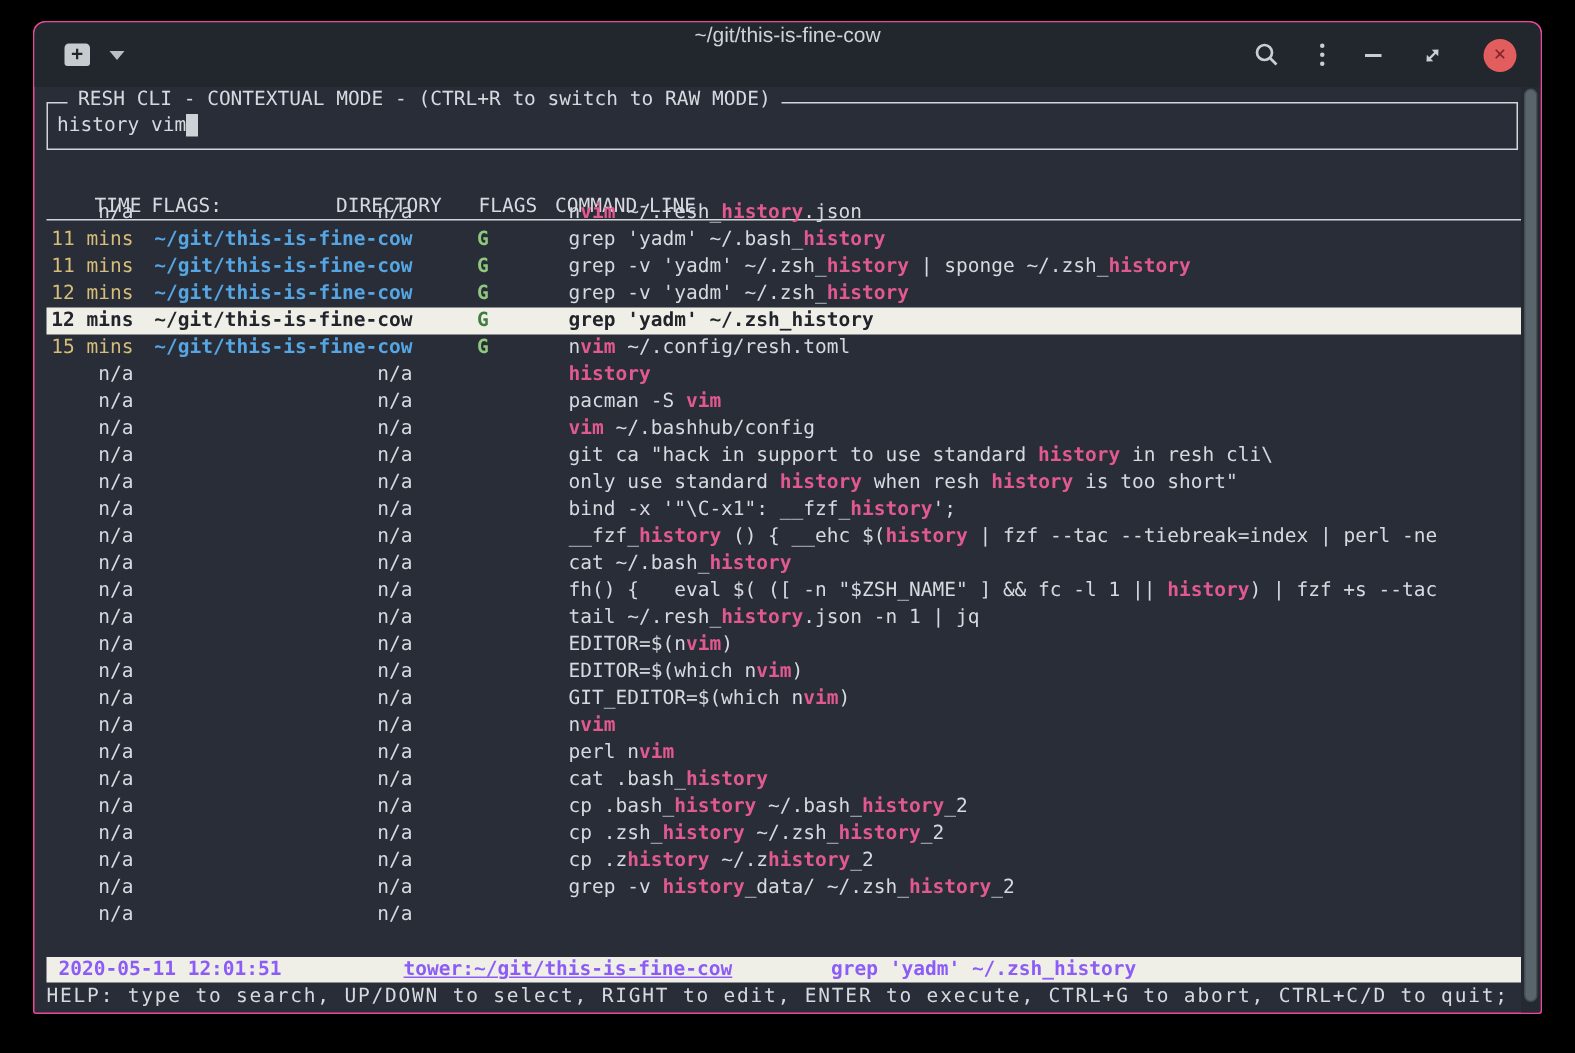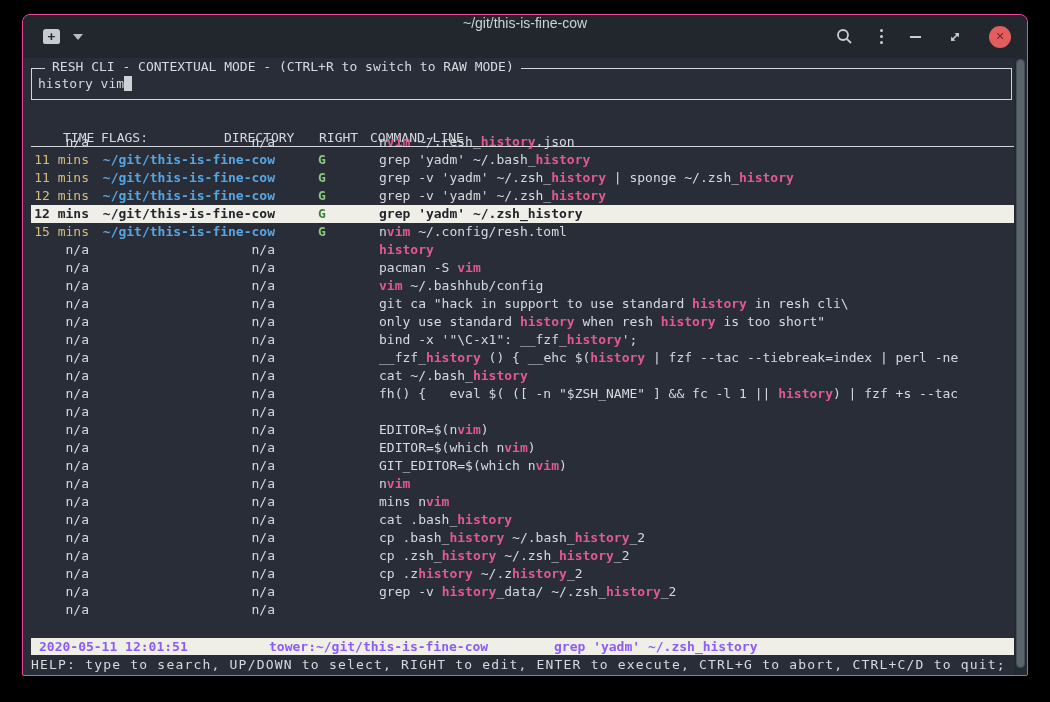--- a/index.html
+++ b/index.html
@@ -56,21 +56,21 @@
   .c-cmd{position:absolute;left:324px;top:0;right:0;overflow:hidden;margin-left:24px;}
   .hl{color:var(--pink);font-weight:bold;}
   .row.selected{background:var(--selected_bg);}
   .row.selected .c-time,.row.selected .c-dir,.row.selected .c-cmd{
     color:var(--selected_text);font-weight:bold;}
   .row.selected .c-flags{color:#3e7d3e;}
   .row.selected .hl{color:var(--selected_text);}
   .statusbar{position:absolute;left:8px;top:580px;width:983px;height:17px;line-height:17px;
              background:var(--statusbar_bg);color:#8b5cf6;font-weight:bold;white-space:pre;}
   .statusbar span{position:absolute;top:0;}
-  .sb-time{left:8px;} .sb-host{left:238px;} .sb-cmd{left:523px;}
+  .sb-time{left:8px;} .sb-host{left:238px;text-decoration:underline;} .sb-cmd{left:523px;}
   .helpbar{position:absolute;left:8px;top:598px;height:18px;line-height:18px;
            letter-spacing:1.2px;white-space:pre;}
   .scrollbar{position:absolute;right:0;top:0;width:13px;bottom:0;background:#242932;
              border-radius:0 0 2px 0;}
   .thumb{position:absolute;right:2px;top:1px;width:9px;height:609px;background:#5a646b;
          border:1px solid #454e55;border-radius:5px;cursor:pointer;}
 </style>
 </head>
 <body>
 
@@ -116,46 +116,46 @@
 
     <div class="searchbox">
       <span class="legend">RESH CLI - CONTEXTUAL MODE - (CTRL+R to switch to RAW MODE)</span>
       <span class="query"><span>history vim</span><span class="cursor"></span></span>
     </div>
 
     <div class="thead">
       <span class="h h-time">TIME</span>
       <span class="h h-host">FLAGS:</span>
       <span class="h h-dir">DIRECTORY</span>
-      <span class="h h-flags">RIGHT</span>
+      <span class="h h-flags">FLAGS</span>
       <span class="h h-cmd">COMMAND-LINE</span>
     </div>
 
     <div class="rows">
         <div class="row"><span class="c-time">n/a</span><span class="c-dir">n/a</span><span class="c-flags"></span><span class="c-cmd"><span>n</span><span class="hl">vim</span><span> ~/.resh_</span><span class="hl">history</span><span>.json</span></span></div>
         <div class="row"><span class="c-time mins">11 mins</span><span class="c-dir path">~/git/this-is-fine-cow</span><span class="c-flags">G</span><span class="c-cmd"><span>grep 'yadm' ~/.bash_</span><span class="hl">history</span></span></div>
         <div class="row"><span class="c-time mins">11 mins</span><span class="c-dir path">~/git/this-is-fine-cow</span><span class="c-flags">G</span><span class="c-cmd"><span>grep -v 'yadm' ~/.zsh_</span><span class="hl">history</span><span> | sponge ~/.zsh_</span><span class="hl">history</span></span></div>
         <div class="row"><span class="c-time mins">12 mins</span><span class="c-dir path">~/git/this-is-fine-cow</span><span class="c-flags">G</span><span class="c-cmd"><span>grep -v 'yadm' ~/.zsh_</span><span class="hl">history</span></span></div>
         <div class="row selected"><span class="c-time mins">12 mins</span><span class="c-dir path">~/git/this-is-fine-cow</span><span class="c-flags">G</span><span class="c-cmd"><span>grep 'yadm' ~/.zsh_</span><span class="hl">history</span></span></div>
         <div class="row"><span class="c-time mins">15 mins</span><span class="c-dir path">~/git/this-is-fine-cow</span><span class="c-flags">G</span><span class="c-cmd"><span>n</span><span class="hl">vim</span><span> ~/.config/resh.toml</span></span></div>
         <div class="row"><span class="c-time">n/a</span><span class="c-dir">n/a</span><span class="c-flags"></span><span class="c-cmd"><span class="hl">history</span></span></div>
         <div class="row"><span class="c-time">n/a</span><span class="c-dir">n/a</span><span class="c-flags"></span><span class="c-cmd"><span>pacman -S </span><span class="hl">vim</span></span></div>
         <div class="row"><span class="c-time">n/a</span><span class="c-dir">n/a</span><span class="c-flags"></span><span class="c-cmd"><span class="hl">vim</span><span> ~/.bashhub/config</span></span></div>
         <div class="row"><span class="c-time">n/a</span><span class="c-dir">n/a</span><span class="c-flags"></span><span class="c-cmd"><span>git ca "hack in support to use standard </span><span class="hl">history</span><span> in resh cli\</span></span></div>
         <div class="row"><span class="c-time">n/a</span><span class="c-dir">n/a</span><span class="c-flags"></span><span class="c-cmd"><span>only use standard </span><span class="hl">history</span><span> when resh </span><span class="hl">history</span><span> is too short"</span></span></div>
         <div class="row"><span class="c-time">n/a</span><span class="c-dir">n/a</span><span class="c-flags"></span><span class="c-cmd"><span>bind -x '"\C-x1": __fzf_</span><span class="hl">history</span><span>';</span></span></div>
         <div class="row"><span class="c-time">n/a</span><span class="c-dir">n/a</span><span class="c-flags"></span><span class="c-cmd"><span>__fzf_</span><span class="hl">history</span><span> () { __ehc $(</span><span class="hl">history</span><span> | fzf --tac --tiebreak=index | perl -ne</span></span></div>
         <div class="row"><span class="c-time">n/a</span><span class="c-dir">n/a</span><span class="c-flags"></span><span class="c-cmd"><span>cat ~/.bash_</span><span class="hl">history</span></span></div>
         <div class="row"><span class="c-time">n/a</span><span class="c-dir">n/a</span><span class="c-flags"></span><span class="c-cmd"><span>fh() {   eval $( ([ -n "$ZSH_NAME" ] &amp;&amp; fc -l 1 || </span><span class="hl">history</span><span>) | fzf +s --tac</span></span></div>
-        <div class="row"><span class="c-time">n/a</span><span class="c-dir">n/a</span><span class="c-flags"></span></div>
+        <div class="row"><span class="c-time">n/a</span><span class="c-dir">n/a</span><span class="c-flags"></span><span class="c-cmd"><span>tail ~/.resh_</span><span class="hl">history</span><span>.json -n 1 | jq</span></span></div>
         <div class="row"><span class="c-time">n/a</span><span class="c-dir">n/a</span><span class="c-flags"></span><span class="c-cmd"><span>EDITOR=$(n</span><span class="hl">vim</span><span>)</span></span></div>
         <div class="row"><span class="c-time">n/a</span><span class="c-dir">n/a</span><span class="c-flags"></span><span class="c-cmd"><span>EDITOR=$(which n</span><span class="hl">vim</span><span>)</span></span></div>
         <div class="row"><span class="c-time">n/a</span><span class="c-dir">n/a</span><span class="c-flags"></span><span class="c-cmd"><span>GIT_EDITOR=$(which n</span><span class="hl">vim</span><span>)</span></span></div>
         <div class="row"><span class="c-time">n/a</span><span class="c-dir">n/a</span><span class="c-flags"></span><span class="c-cmd"><span>n</span><span class="hl">vim</span></span></div>
-        <div class="row"><span class="c-time">n/a</span><span class="c-dir">n/a</span><span class="c-flags"></span><span class="c-cmd"><span>mins n</span><span class="hl">vim</span></span></div>
+        <div class="row"><span class="c-time">n/a</span><span class="c-dir">n/a</span><span class="c-flags"></span><span class="c-cmd"><span>perl n</span><span class="hl">vim</span></span></div>
         <div class="row"><span class="c-time">n/a</span><span class="c-dir">n/a</span><span class="c-flags"></span><span class="c-cmd"><span>cat .bash_</span><span class="hl">history</span></span></div>
         <div class="row"><span class="c-time">n/a</span><span class="c-dir">n/a</span><span class="c-flags"></span><span class="c-cmd"><span>cp .bash_</span><span class="hl">history</span><span> ~/.bash_</span><span class="hl">history</span><span>_2</span></span></div>
         <div class="row"><span class="c-time">n/a</span><span class="c-dir">n/a</span><span class="c-flags"></span><span class="c-cmd"><span>cp .zsh_</span><span class="hl">history</span><span> ~/.zsh_</span><span class="hl">history</span><span>_2</span></span></div>
         <div class="row"><span class="c-time">n/a</span><span class="c-dir">n/a</span><span class="c-flags"></span><span class="c-cmd"><span>cp .z</span><span class="hl">history</span><span> ~/.z</span><span class="hl">history</span><span>_2</span></span></div>
         <div class="row"><span class="c-time">n/a</span><span class="c-dir">n/a</span><span class="c-flags"></span><span class="c-cmd"><span>grep -v </span><span class="hl">history</span><span>_data/ ~/.zsh_</span><span class="hl">history</span><span>_2</span></span></div>
         <div class="row"><span class="c-time">n/a</span><span class="c-dir">n/a</span><span class="c-flags"></span></div>
       </div>
 
     <div class="statusbar">
       <span class="sb-time">2020-05-11 12:01:51</span>

